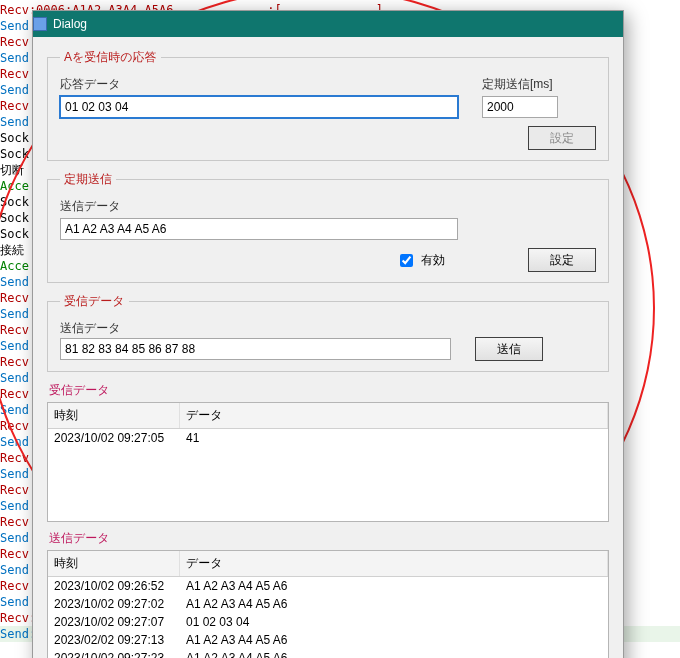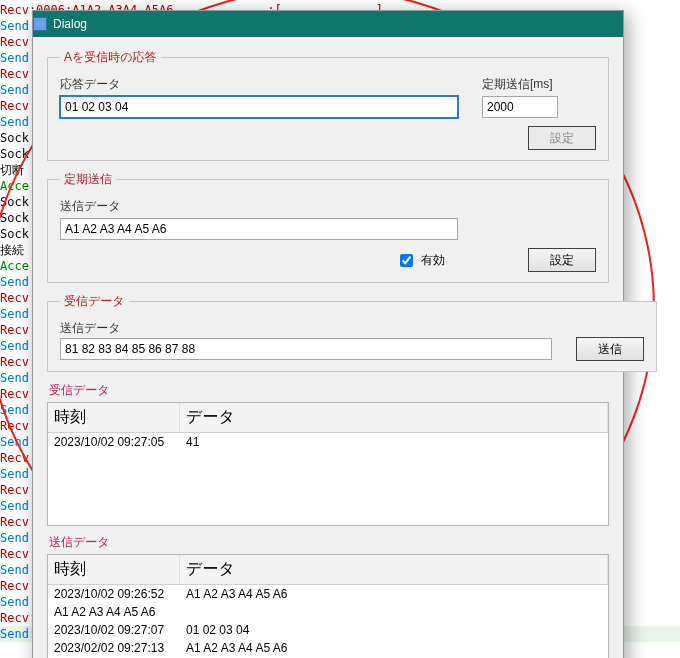--- a/index.html
+++ b/index.html
@@ -120,21 +120,21 @@
     margin: 8px 0 3px 2px;
   }
   .grid {
     border: 1px solid #b5b5b5;
     background: #fff;
   }
   .grid-head {
     display: flex;
     background: #f4f4f4;
     border-bottom: 1px solid #d0d0d0;
-    font-size: 16px;
+    font-size: 12px;
   }
   .grid-head .cell {
     padding: 4px 6px;
     border-right: 1px solid #e0e0e0;
   }
   .grid-body {
     overflow-y: scroll;
   }
   .grid-row {
     display: flex;
@@ -233,21 +233,21 @@
           <span>有効</span>
         </label>
         <button class="btn">設定</button>
       </div>
     </fieldset>
 
     <fieldset>
       <legend>受信データ</legend>
       <span class="lbl">送信データ</span>
       <div class="row-flex" style="align-items:center;">
-        <input type="text" style="width: 492px;" value="81 82 83 84 85 86 87 88">
+        <input type="text" style="width: 391px;" value="81 82 83 84 85 86 87 88">
         <button class="btn">送信</button>
       </div>
     </fieldset>
 
     <div class="section-label">受信データ</div>
     <div class="grid recv-grid">
       <div class="grid-head">
         <div class="cell col-time">時刻</div>
         <div class="cell col-data">データ</div>
       </div>
@@ -264,20 +264,21 @@
       <div class="grid-head">
         <div class="cell col-time">時刻</div>
         <div class="cell col-data">データ</div>
       </div>
       <div class="grid-body" id="send-rows">
           <div class="grid-row">
             <div class="cell col-time">2023/10/02 09:26:52</div>
             <div class="cell col-data">A1 A2 A3 A4 A5 A6</div>
           </div>
           <div class="grid-row">
+            <div class="cell col-time">2023/10/02 09:27:02</div>
             <div class="cell col-data">A1 A2 A3 A4 A5 A6</div>
           </div>
           <div class="grid-row">
             <div class="cell col-time">2023/10/02 09:27:07</div>
             <div class="cell col-data">01 02 03 04</div>
           </div>
           <div class="grid-row">
             <div class="cell col-time">2023/02/02 09:27:13</div>
             <div class="cell col-data">A1 A2 A3 A4 A5 A6</div>
           </div>

